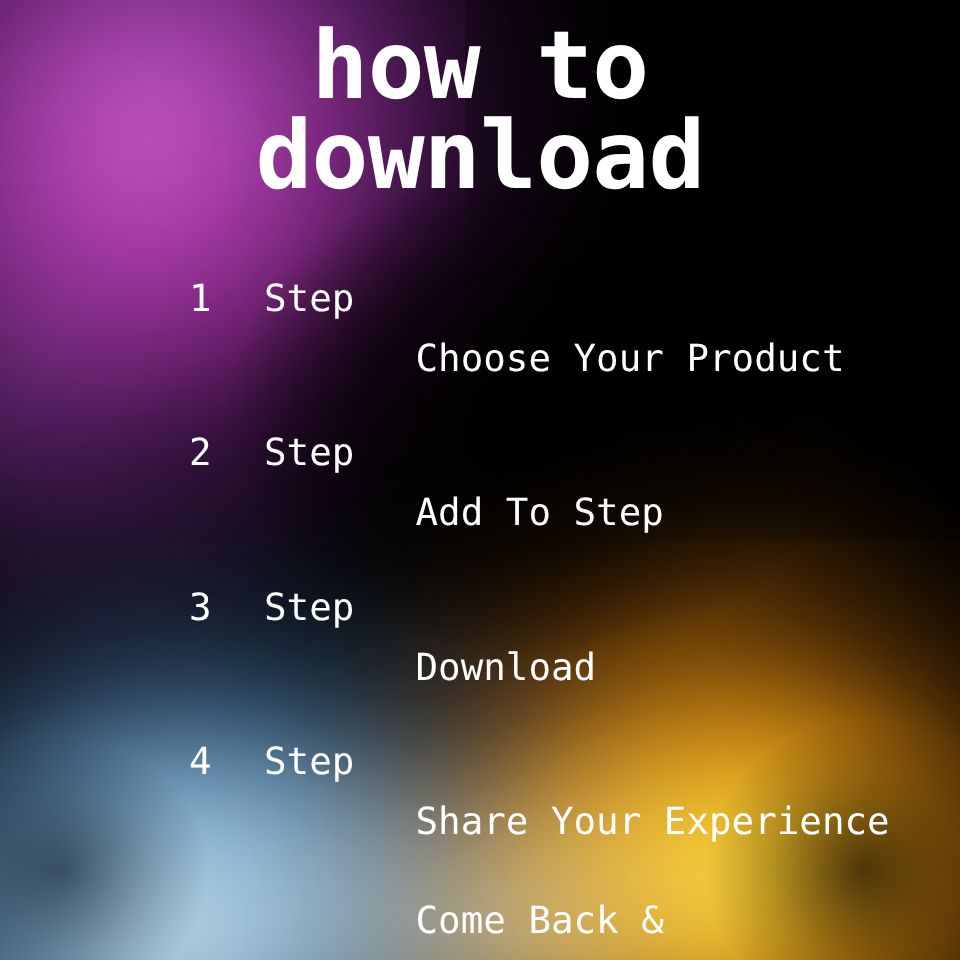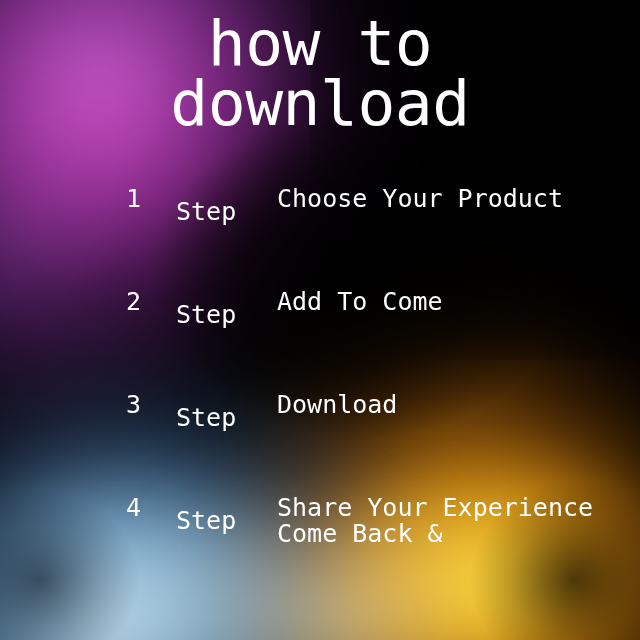--- a/index.html
+++ b/index.html
@@ -202,21 +202,21 @@
   .headline {
     position: absolute;
     left: 0;
     top: 14px;
     width: 640px;
     text-align: center;
     color: #ffffff;
     font-size: 63px;
     line-height: 60px;
     letter-spacing: -0.5px;
-    font-weight: 400;
+    font-weight: 700;
     white-space: nowrap;
   }
   .headline-line {
     display: block;
   }
 
   .steps {
     position: absolute;
     left: 0;
     top: 186px;
@@ -234,29 +234,30 @@
   }
 
   .step-num {
     position: absolute;
     left: 126px;
     top: 0;
   }
   .step-word {
     position: absolute;
     left: 176px;
-    top: 13px;
+    top: 0;
   }
   .step-desc {
     position: absolute;
     left: 277px;
     top: 0;
   }
   .step-desc-line {
     display: block;
+    margin-top: 40px;
   }
 </style>
 </head>
 <body>
 
 <div id="poster">
 
   <div class="glow glow-violet"></div>
   <div class="glow glow-magenta"></div>
   <div class="glow glow-violet-lower"></div>
@@ -286,21 +287,21 @@
         <span class="step-word">Step</span>
         <span class="step-desc">
           <span class="step-desc-line">Choose Your Product</span>
         </span>
       </div>
 
       <div class="step-row">
         <span class="step-num">2</span>
         <span class="step-word">Step</span>
         <span class="step-desc">
-          <span class="step-desc-line">Add To Come</span>
+          <span class="step-desc-line">Add To Step</span>
         </span>
       </div>
 
       <div class="step-row">
         <span class="step-num">3</span>
         <span class="step-word">Step</span>
         <span class="step-desc">
           <span class="step-desc-line">Download</span>
         </span>
       </div>

